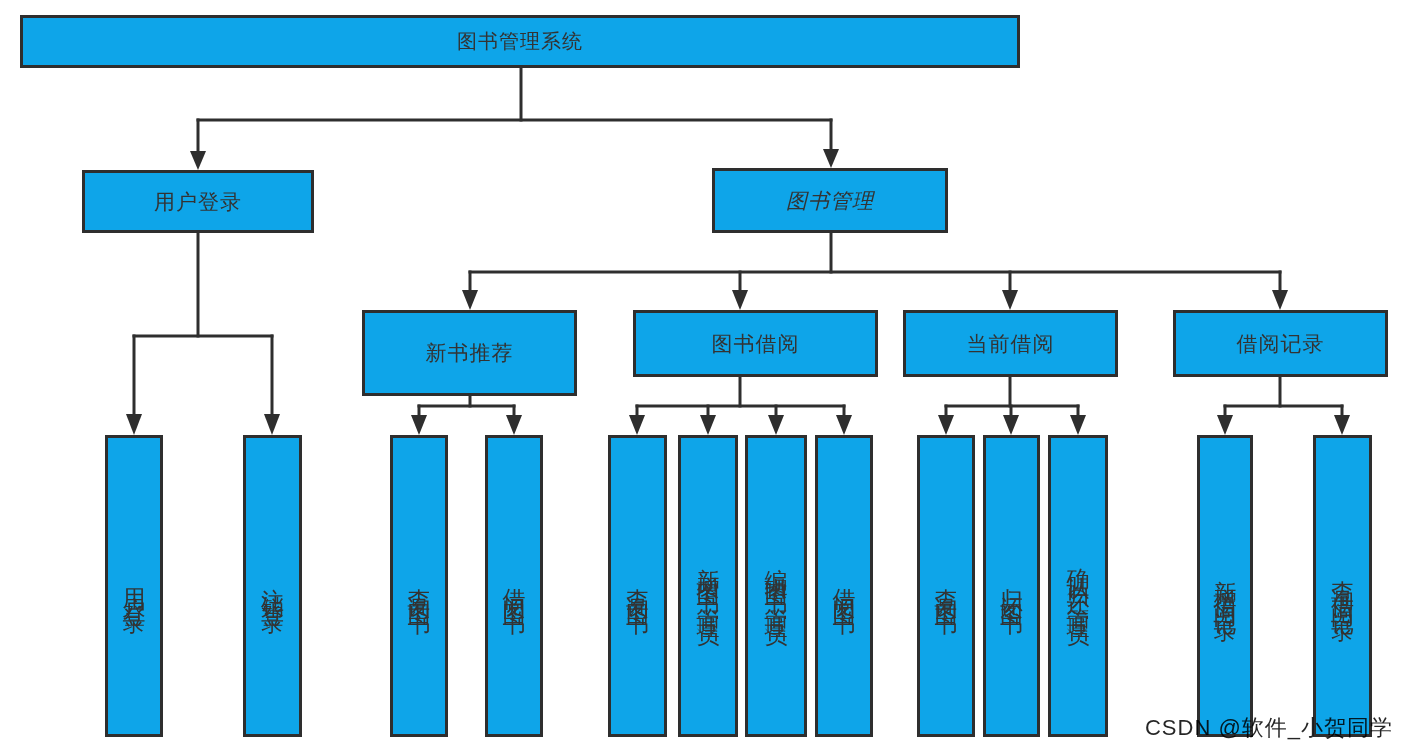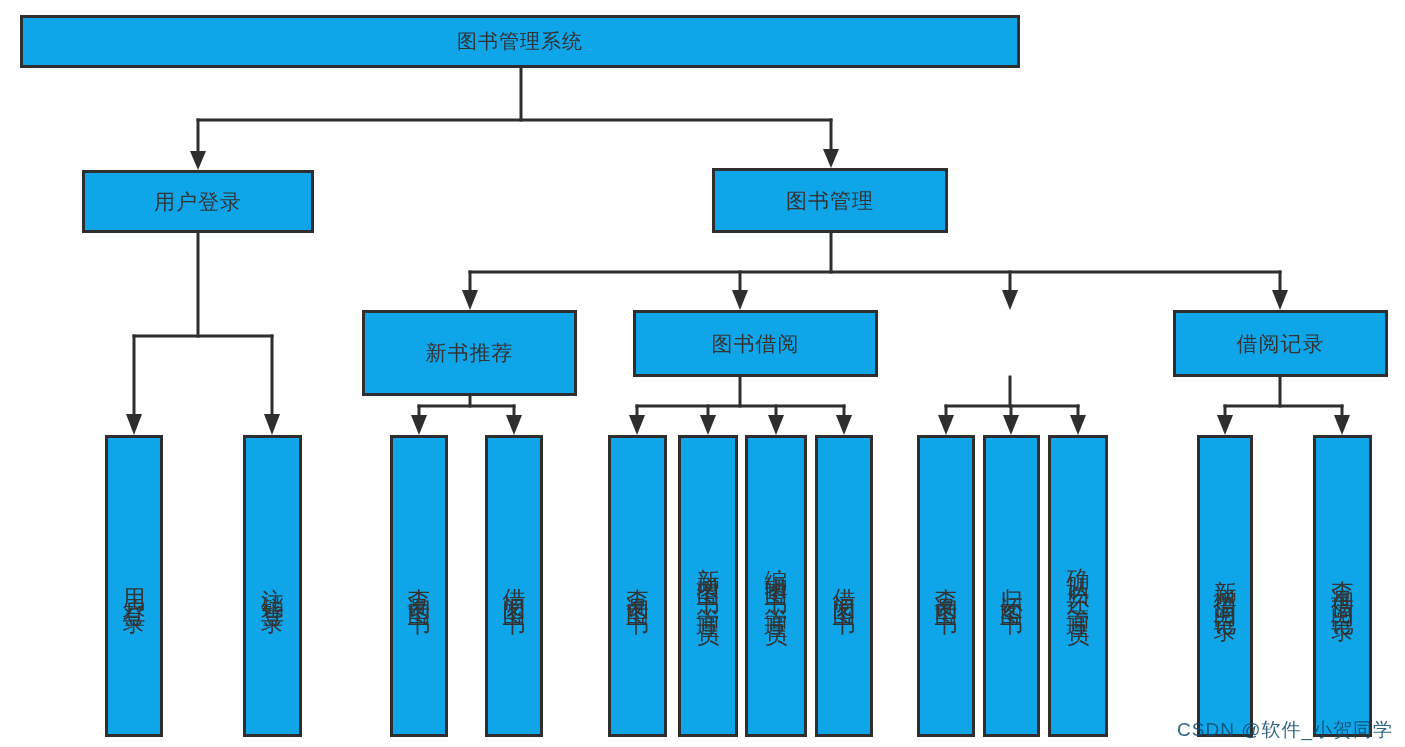--- a/index.html
+++ b/index.html
@@ -38,22 +38,22 @@
     writing-mode: vertical-rl;
     text-orientation: mixed;
     letter-spacing: 8px;
     line-height: 1;
     white-space: nowrap;
   }
   .watermark {
     position: absolute;
     right: 12px;
     bottom: 4px;
-    font-size: 19px;
-    color: #0c4a6e;
+    font-size: 22px;
+    color: #000000;
     opacity: 0.85;
     letter-spacing: 1px;
     z-index: 5;
   }
 </style>
 </head>
 <body>
 
 <div class="canvas">
 
@@ -119,29 +119,32 @@
     <polygon points="1334,415 1350,415 1342,435" fill="#2e2e2e" stroke="none"></polygon>
   </svg>
 
   <div class="node root" style="left:20px; top:15px; width:1000px; height:53px;">
     <span>图书管理系统</span>
   </div>
 
   <div class="node h" style="left:82px; top:170px; width:232px; height:63px;">
     <span>用户登录</span>
   </div>
-  <div class="node h" style="left:712px; top:168px; width:236px; height:65px;">
+  <div class="node h" style="left:712px; top:168px; width:236px; height:65px;font-style:italic;">
     <span>图书管理</span>
   </div>
 
   <div class="node h" style="left:362px; top:310px; width:215px; height:86px;">
     <span>新书推荐</span>
   </div>
   <div class="node h" style="left:633px; top:310px; width:245px; height:67px;">
     <span>图书借阅</span>
+  </div>
+  <div class="node h" style="left:903px; top:310px; width:215px; height:67px;">
+    <span>当前借阅</span>
   </div>
   <div class="node h" style="left:1173px; top:310px; width:215px; height:67px;">
     <span>借阅记录</span>
   </div>
 
   <div class="node leaf" style="left:105px; top:435px; width:58px; height:302px;">
     <span class="vtext">用户登录</span>
   </div>
   <div class="node leaf" style="left:243px; top:435px; width:59px; height:302px;">
     <span class="vtext">注销登录</span>

